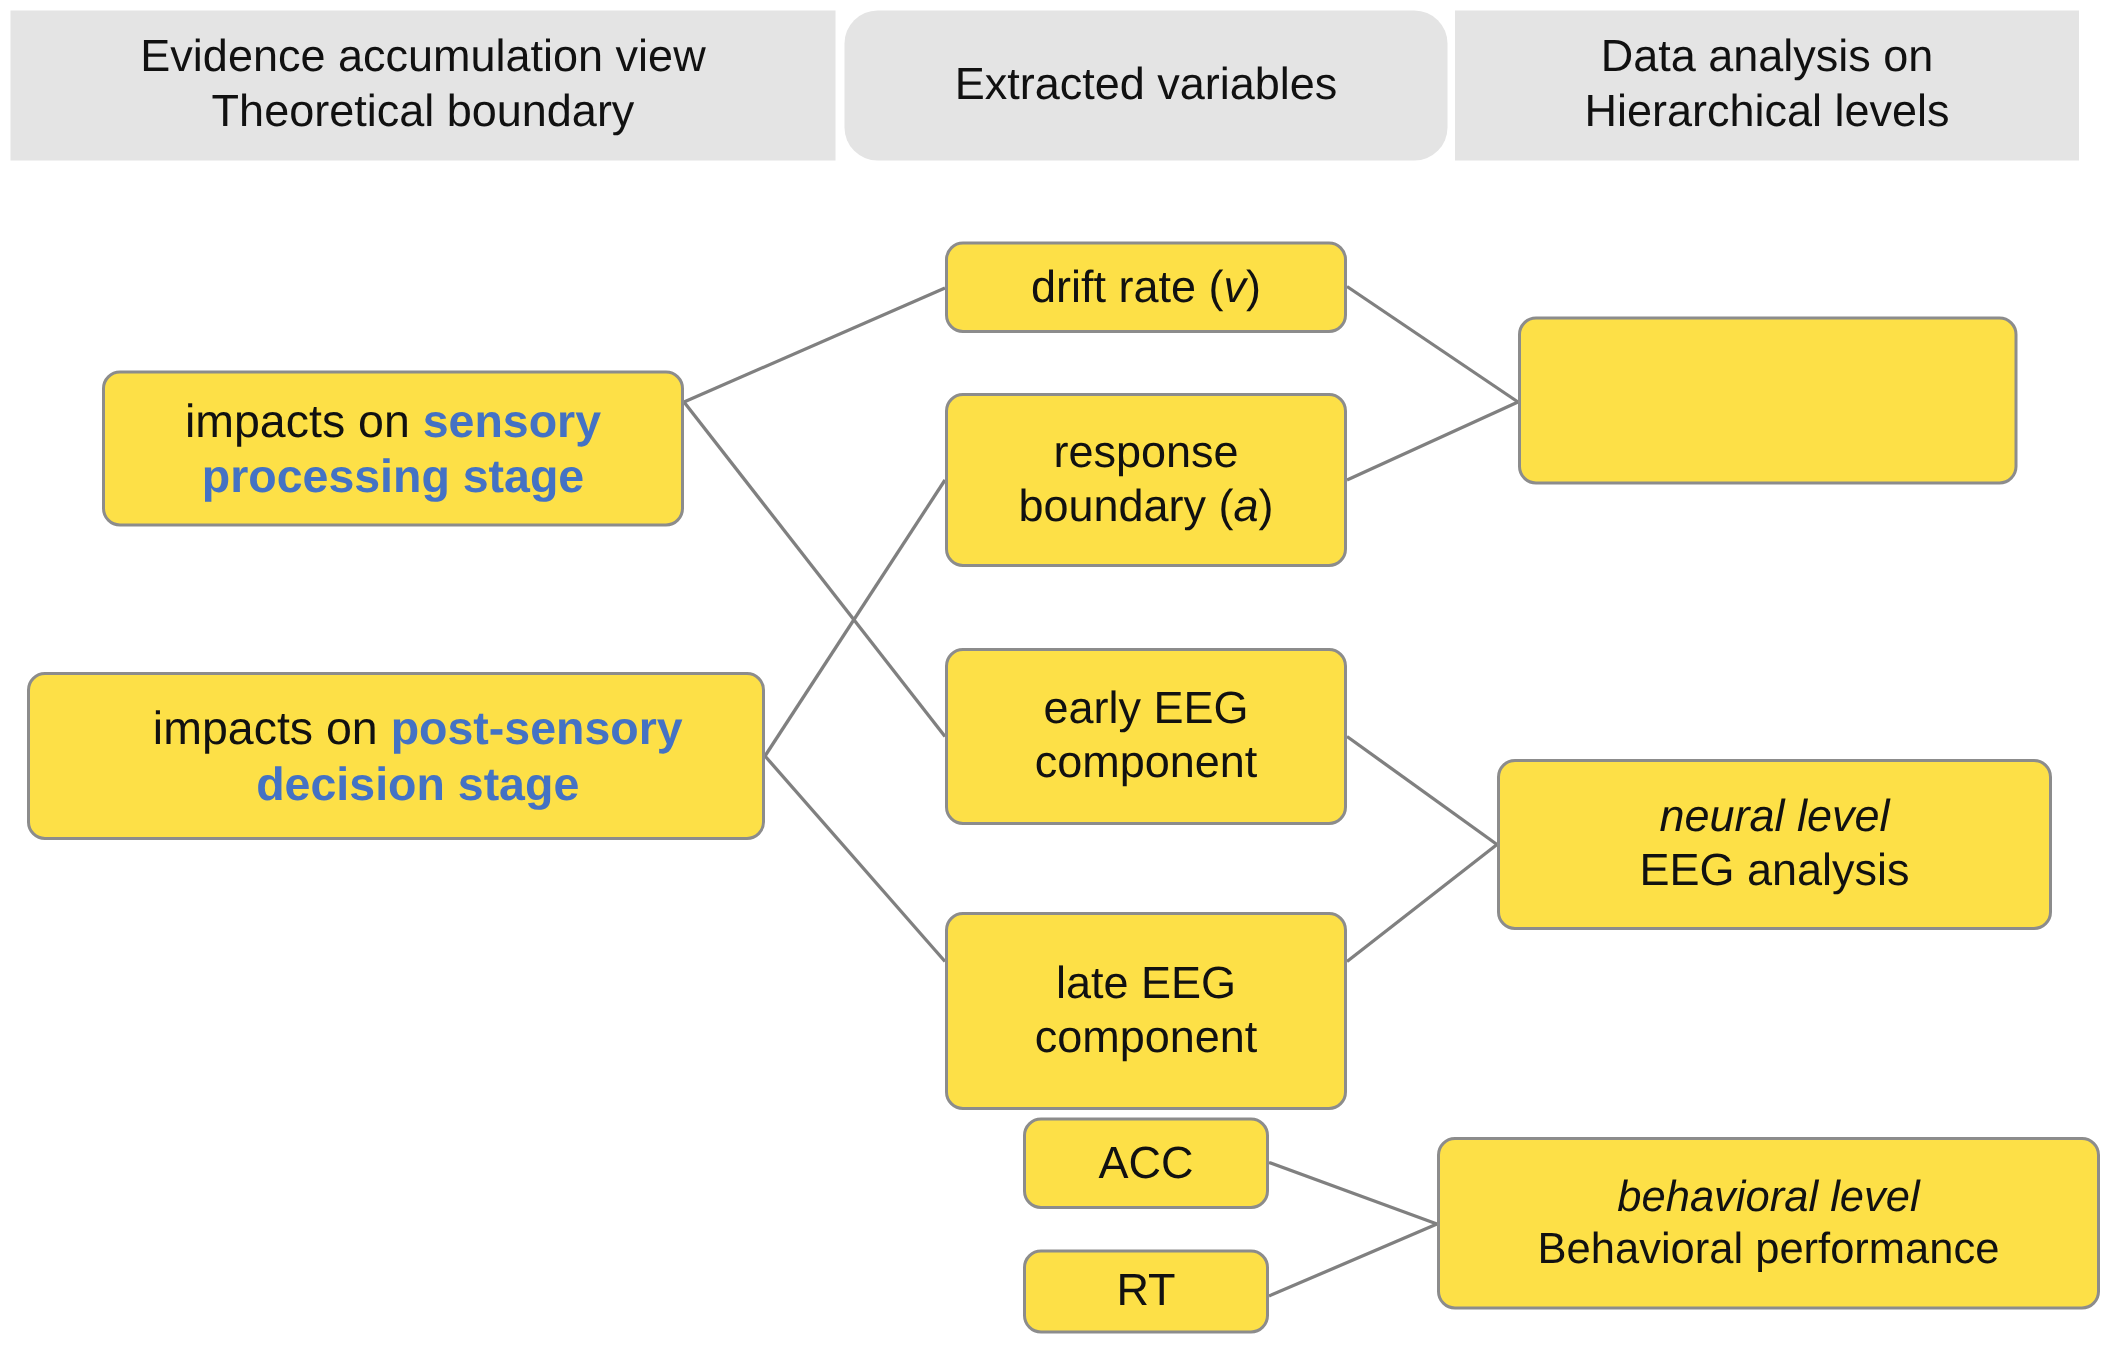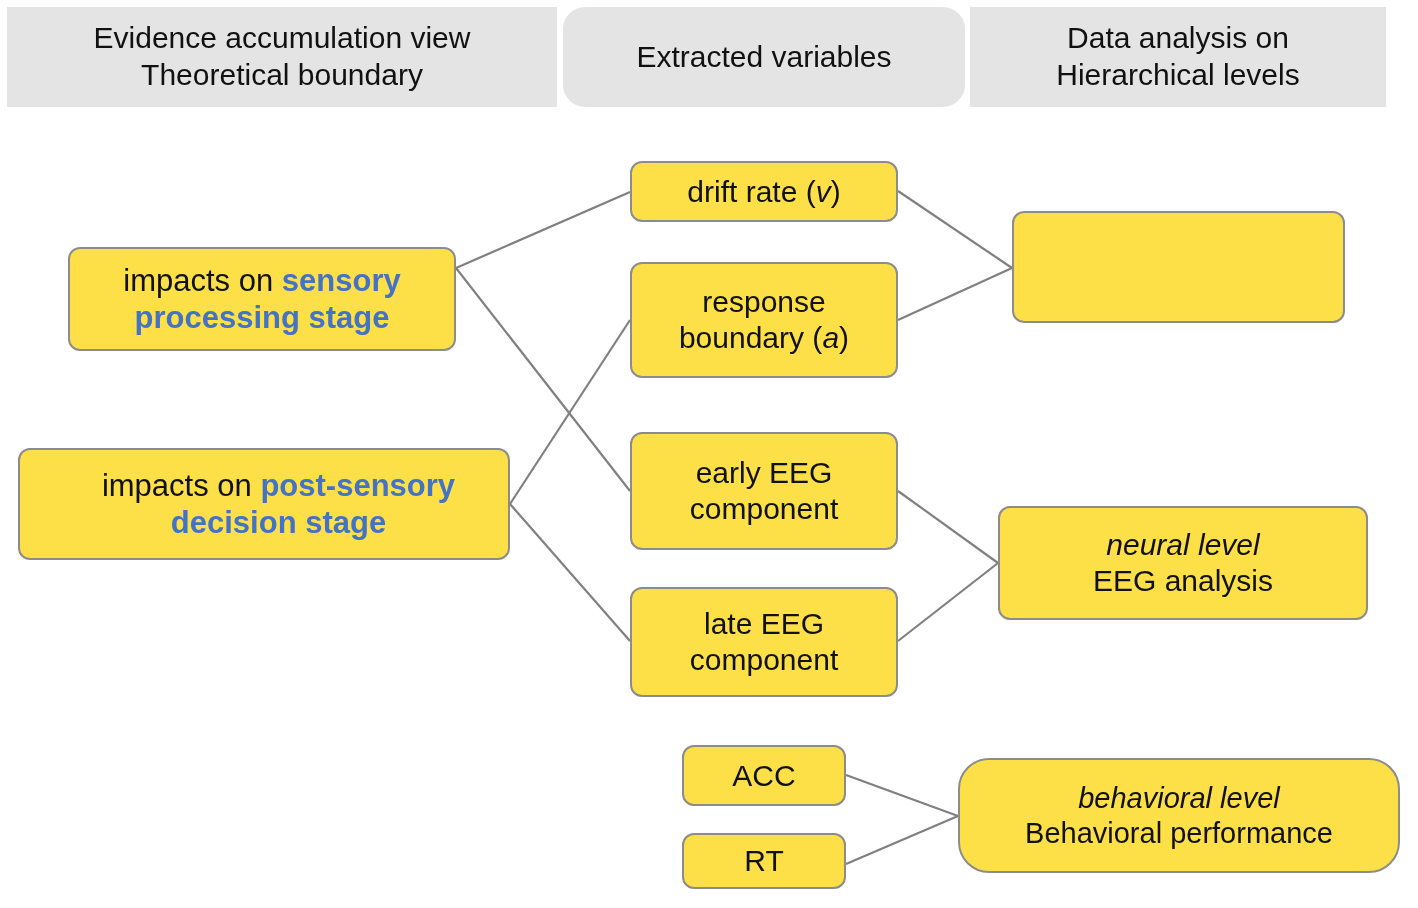--- a/index.html
+++ b/index.html
@@ -85,28 +85,28 @@
   .ital { font-style: italic; }
 
   
   #node-sensory      { left: 68px;  top: 211px; width: 388px; height: 104px; margin-top: 36px; }
   #node-postsensory  { left: 18px;  top: 448px; width: 492px; height: 112px; padding-left: 37px; }
 
   
   #node-drift        { left: 630px; top: 161px; width: 268px; height: 61px; }
   #node-boundary     { left: 630px; top: 262px; width: 268px; height: 116px; }
   #node-early-eeg    { left: 630px; top: 432px; width: 268px; height: 118px; }
-  #node-late-eeg     { left: 630px; top: 587px; width: 268px; height: 110px; }
+  #node-late-eeg     { left: 630px; top: 608px; width: 268px; height: 132px; }
   #node-acc          { left: 682px; top: 745px; width: 164px; height: 61px; }
   #node-rt           { left: 682px; top: 833px; width: 164px; height: 56px; }
 
   
   #node-cognitive    { left: 1012px; top: 211px; width: 333px; height: 112px; }
   #node-neural       { left: 998px;  top: 506px; width: 370px; height: 114px; }
-  #node-behavioral   { left: 958px;  top: 758px; width: 442px; height: 115px; border-radius: 31px; }
+  #node-behavioral   { left: 958px;  top: 758px; width: 442px; height: 115px; }
 </style>
 </head>
 <body>
 
 <div id="header-band">
   <div class="header-cell" id="header-cell-1">
     <span class="header-line">Evidence accumulation view</span>
     <span class="header-line">Theoretical boundary</span>
   </div>
   <div class="header-cell" id="header-cell-2">

